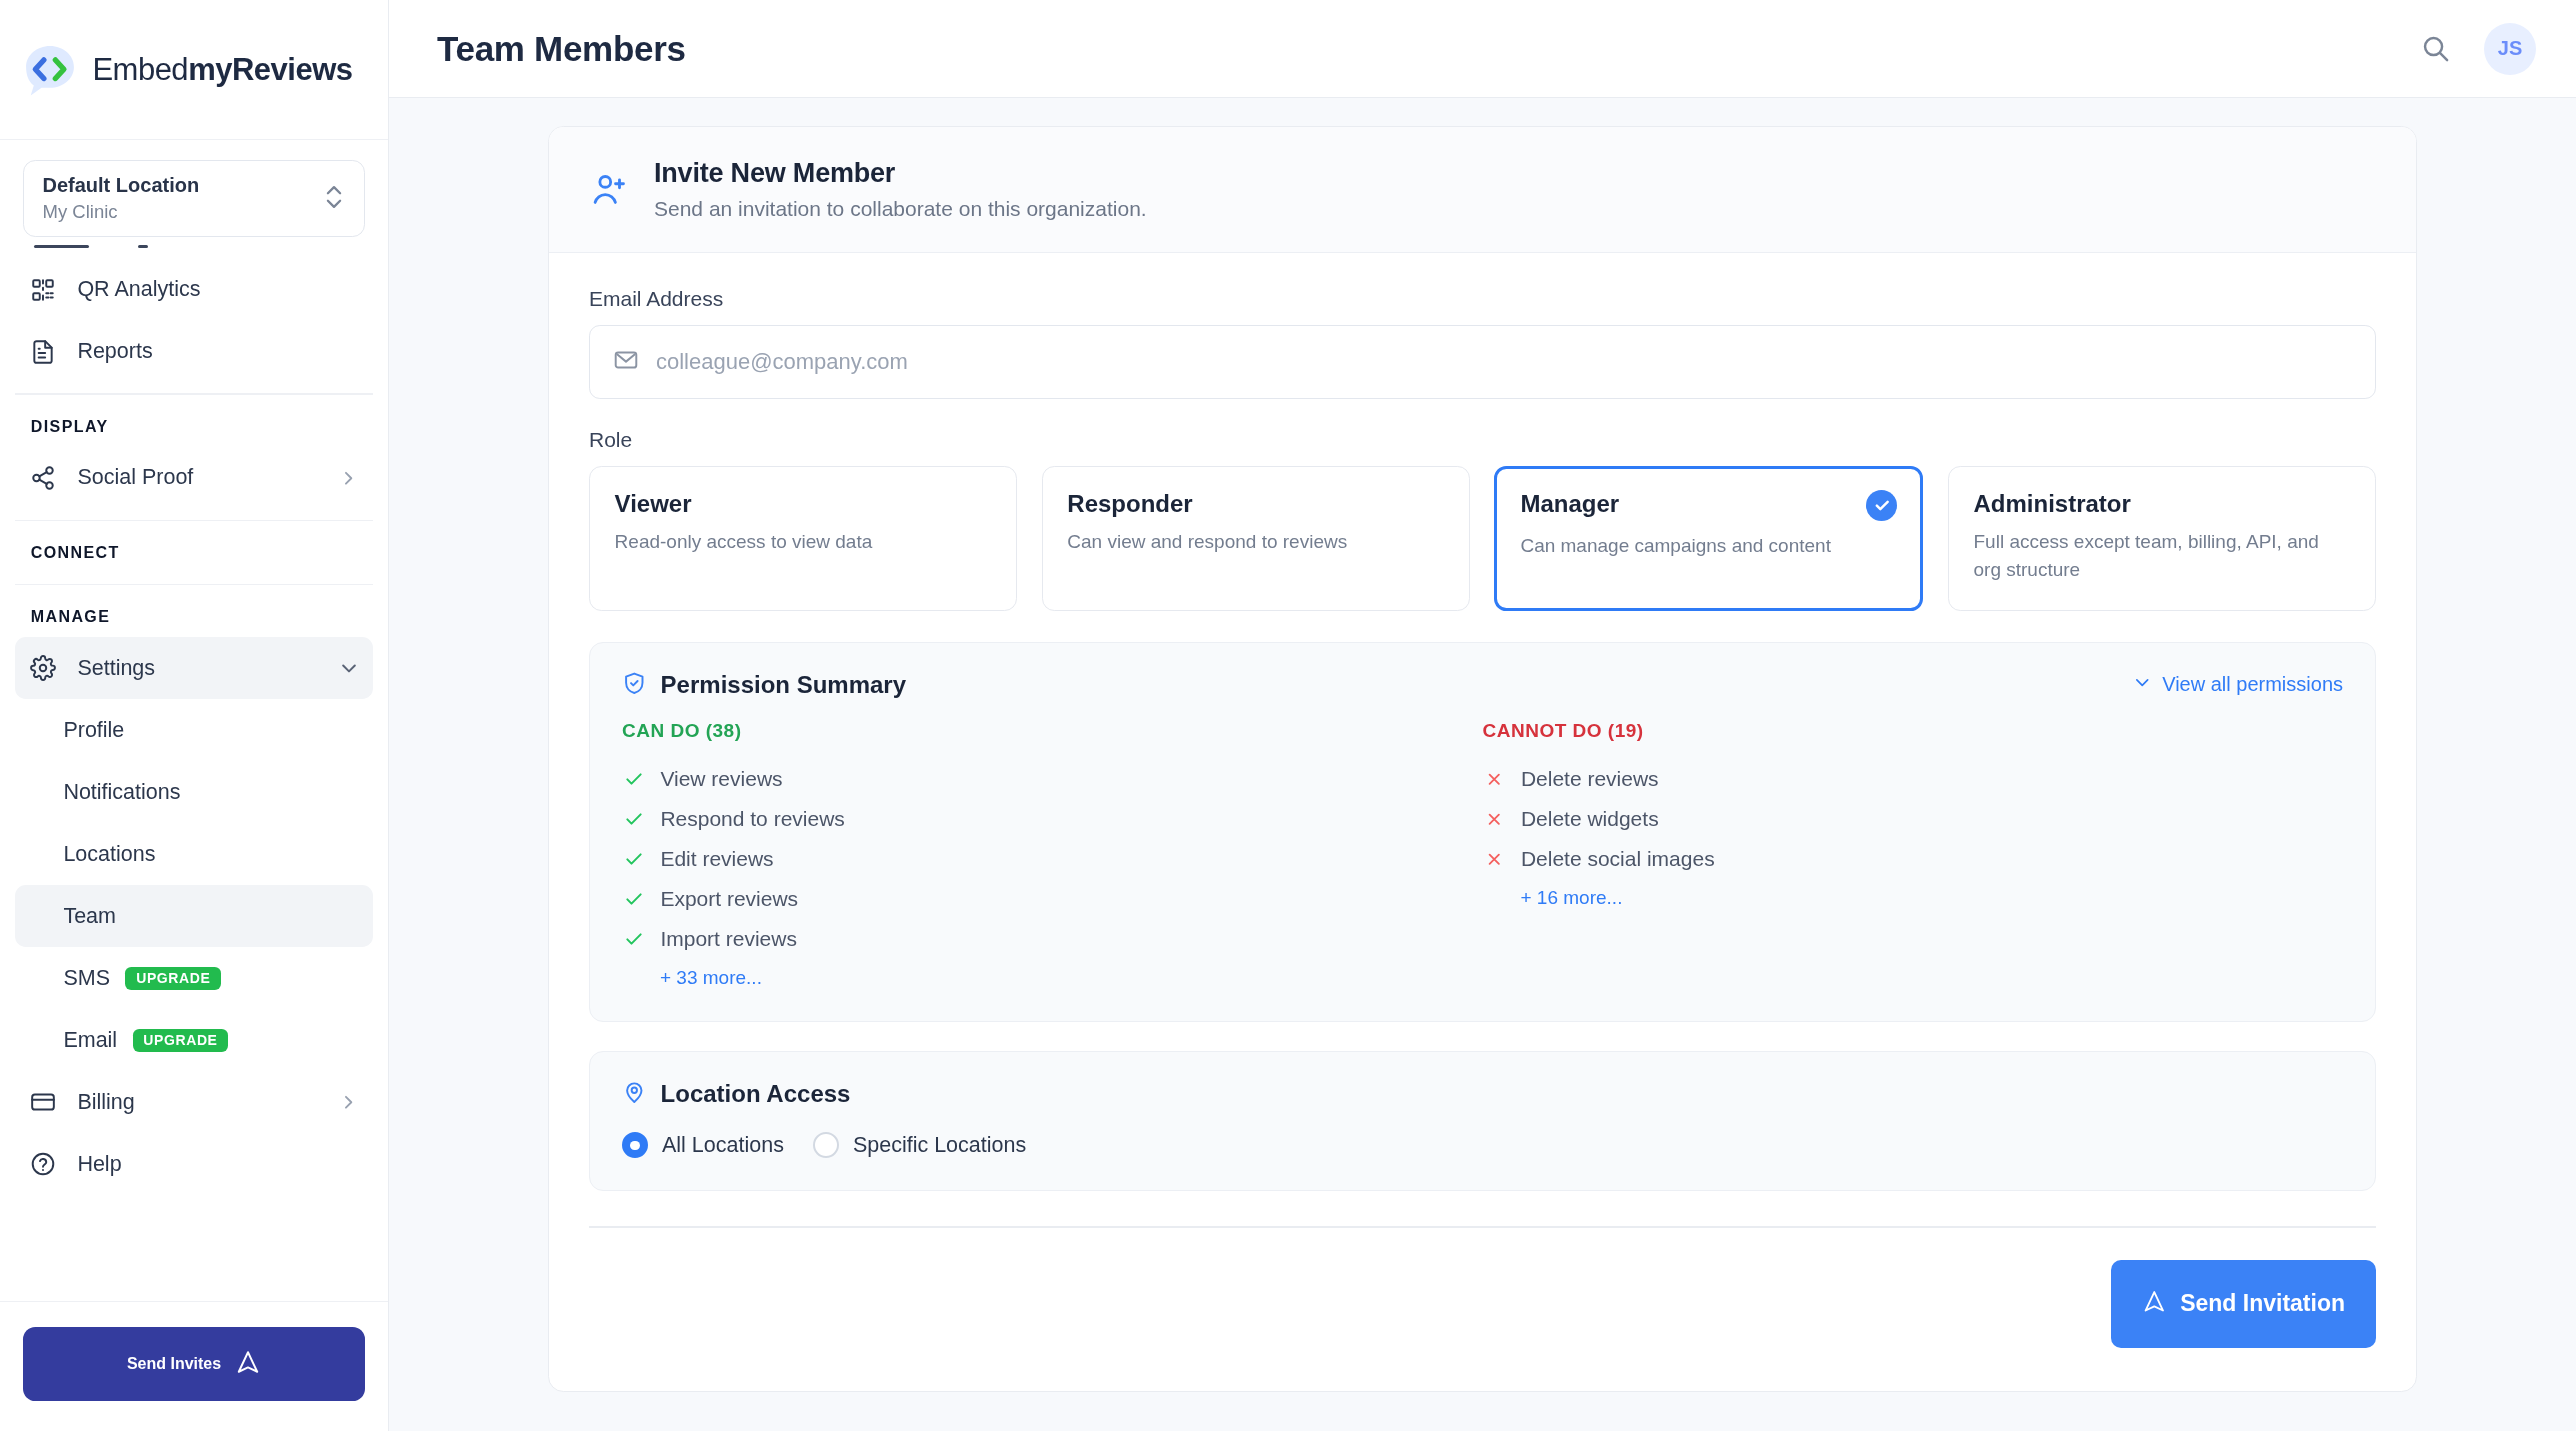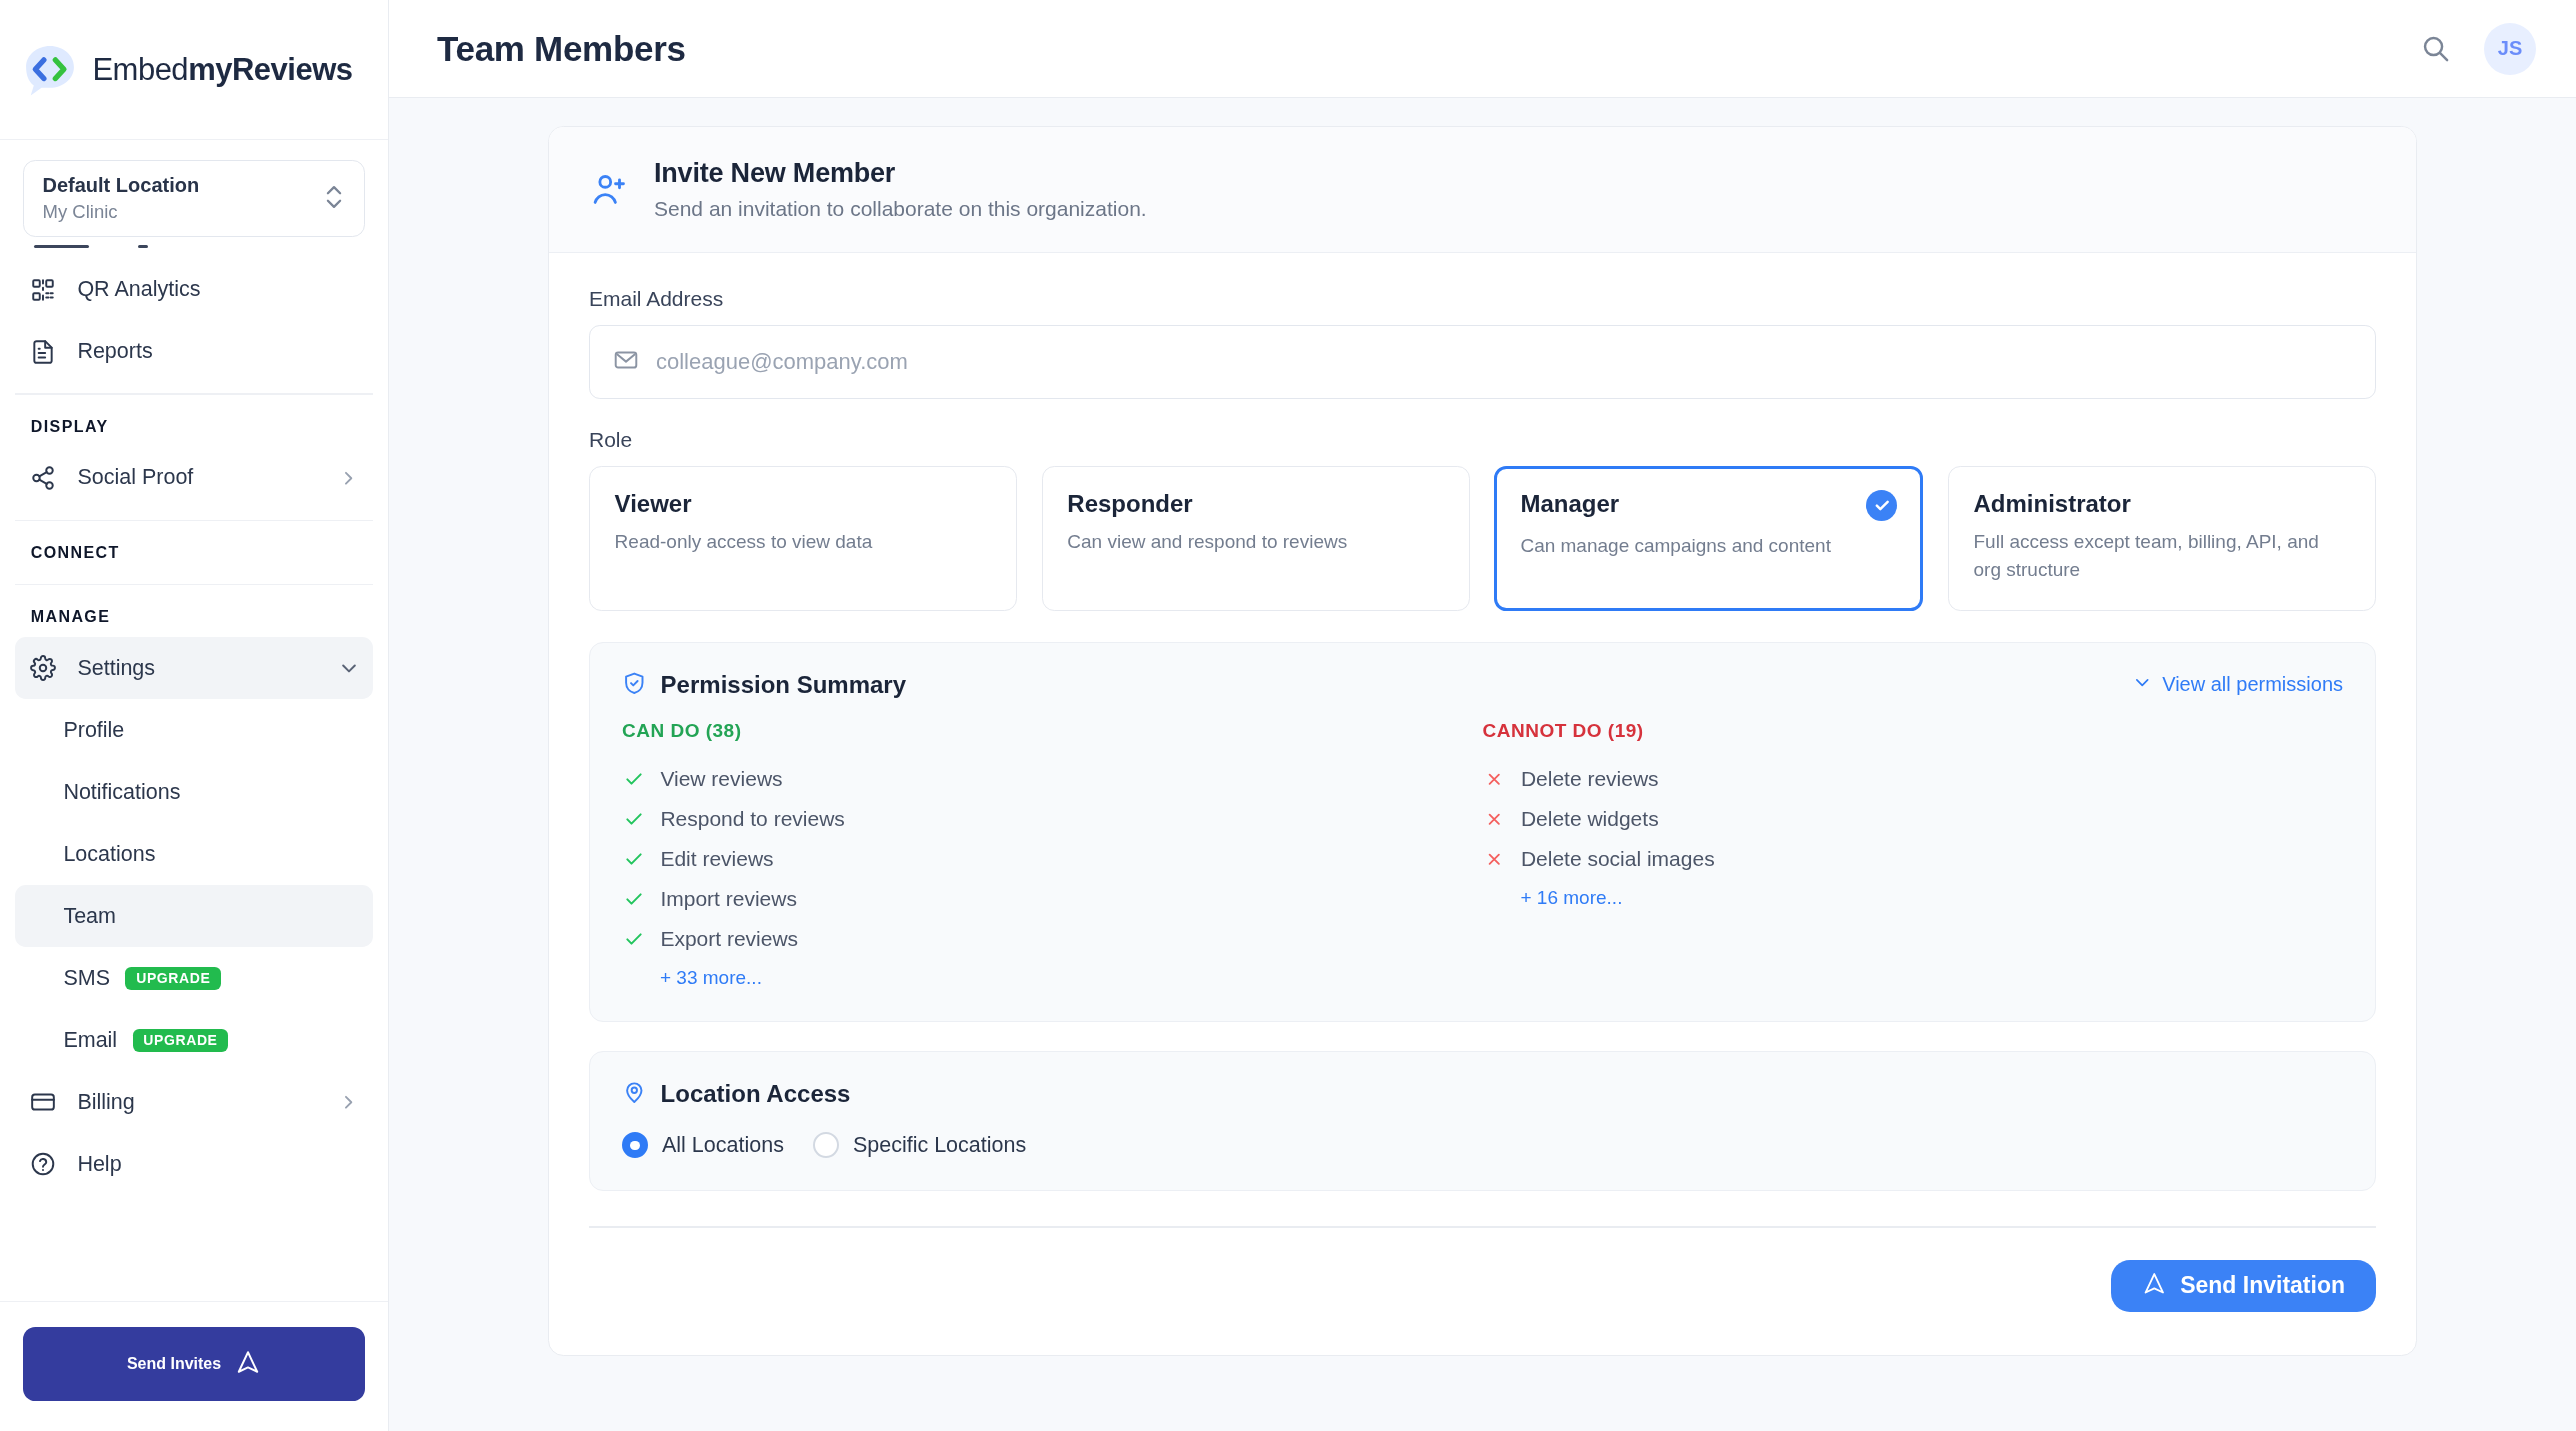--- a/index.html
+++ b/index.html
@@ -159,21 +159,21 @@
   .radio-opt { display:flex; align-items:center; gap:14px; cursor:pointer; }
   .radio { width:26px; height:26px; border-radius:50%; border:2.3px solid #d3d9e2; background:#fff;
            display:flex; align-items:center; justify-content:center; flex:0 0 26px;}
   .radio.on { border-color:#2f7bf6; background:#2f7bf6; }
   .radio.on::after { content:""; width:9.2px; height:9.2px; border-radius:50%; background:#fff; }
   .radio-lbl { font-size:21.5px; color:#2c374c; }
 
   .card-footer-sep { height:1.5px; background:#e9ecf1; margin: 35px 0 0 0; }
   .card-footer { display:flex; justify-content:flex-end; padding: 32px 40px 43px 40px; }
   .btn-send {
-    height: 52px; background:#3b82f6; color:#fff; border:none; border-radius:19px;
+    height: 88px; background:#3b82f6; color:#fff; border:none; border-radius:10px;
     padding: 0 31px; font-size: 23px; font-weight:700; display:flex; align-items:center;
     gap:14px; cursor:pointer; font-family:"Liberation Sans", sans-serif;
   }
 </style>
 </head>
 <body>
 
 <div class="app">
 
   <aside class="sidebar">
@@ -470,29 +470,29 @@
                       </svg>
                   </span>
                   <span class="t">Edit reviews</span>
                 </div>
                 <div class="perm-li">
                   <span class="m">
                     <svg width="20" height="20" viewBox="0 0 24 24" fill="none" stroke="#23c55e" stroke-width="2.4" stroke-linecap="round" stroke-linejoin="round">
                         <path d="M4 12.5l5 5L20 6.5"></path>
                       </svg>
                   </span>
-                  <span class="t">Import reviews</span>
+                  <span class="t">Export reviews</span>
                 </div>
                 <div class="perm-li">
                   <span class="m">
                     <svg width="20" height="20" viewBox="0 0 24 24" fill="none" stroke="#23c55e" stroke-width="2.4" stroke-linecap="round" stroke-linejoin="round">
                         <path d="M4 12.5l5 5L20 6.5"></path>
                       </svg>
                   </span>
-                  <span class="t">Export reviews</span>
+                  <span class="t">Import reviews</span>
                 </div>
                 <div class="more-link">+ 33 more...</div>
               </div>
 
               <div class="perm-col">
                 <div class="perm-col-head cannot">CANNOT DO (19)</div>
                 <div class="perm-li">
                   <span class="m">
                     <svg width="18.5" height="18.5" viewBox="0 0 24 24" fill="none" stroke="#f4605f" stroke-width="2.4" stroke-linecap="round">
                         <path d="M6 6l12 12M18 6L6 18"></path>

